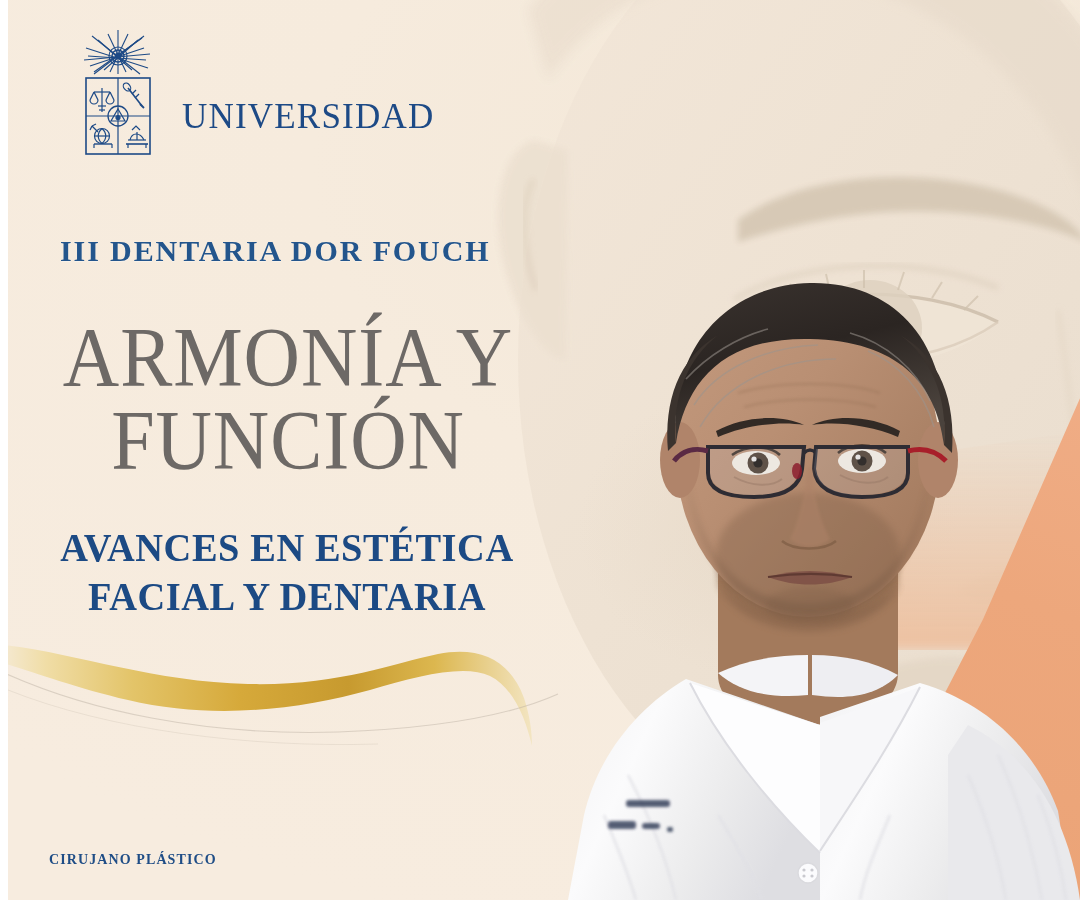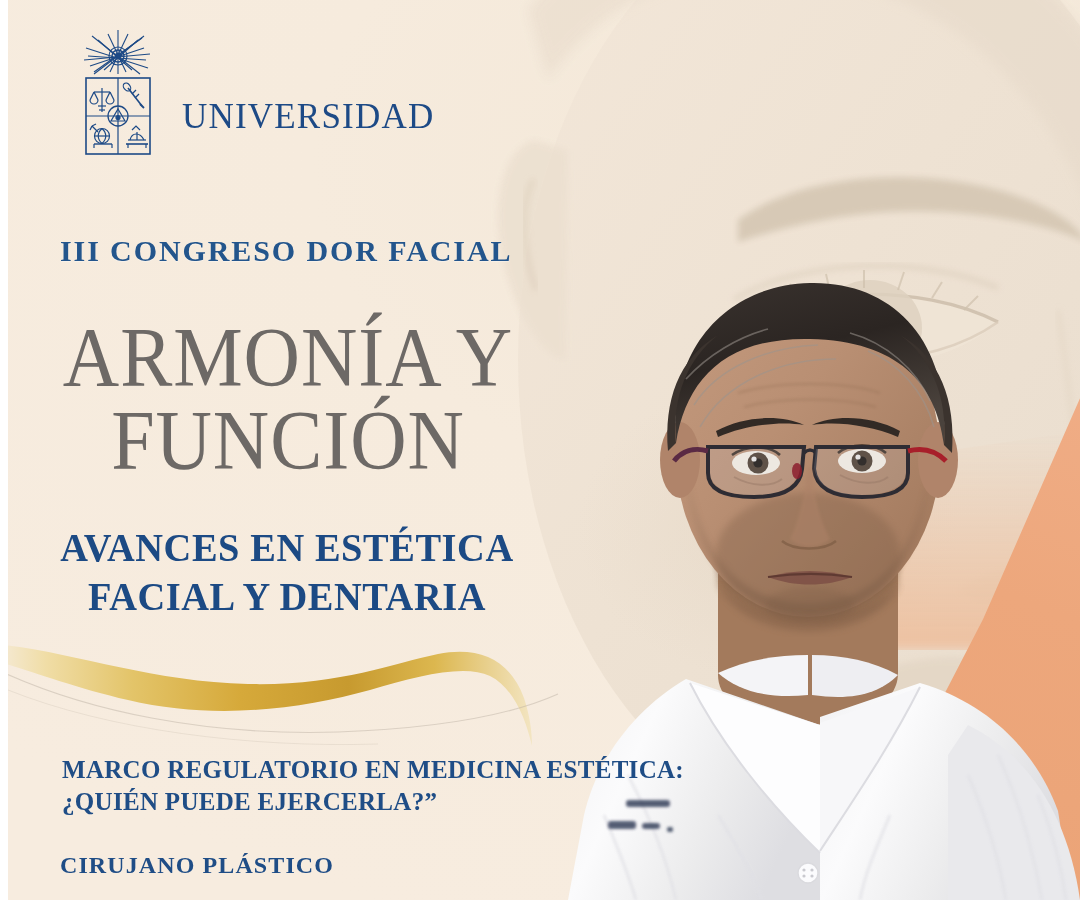--- a/index.html
+++ b/index.html
@@ -158,24 +158,24 @@
     position: absolute;
     left: 54px;
     top: 824px;
     color: #1f4d86;
     font-size: 26px;
     letter-spacing: 0.3px;
     white-space: nowrap;
   }
   .speaker-role {
     position: absolute;
-    left: 52px;
+    left: 41px;
     top: 852px;
     color: #1f4d86;
-    font-size: 24px;
+    font-size: 14px;
     letter-spacing: 1.1px;
     font-weight: 700;
     white-space: nowrap;
   }
 </style>
 </head>
 <body>
 
 <div id="poster">
 
@@ -472,32 +472,28 @@
         <path d="M60 114 C62 106 70 106 74 114"></path>
         <path d="M67 106 L67 114"></path>
         <path d="M62 104 L66 100 L70 104"></path>
       </g>
     </svg>
     <div class="logo-words">
       <div>UNIVERSIDAD</div>
     </div>
   </div>
 
-  <div class="kicker">III CONGRESO DOR FACIAL</div>
+  <div class="kicker">III DENTARIA DOR FOUCH</div>
 
   <div class="headline">
     <span class="l1">ARMONÍA Y</span>
     <span class="l2">FUNCIÓN</span>
   </div>
 
   <div class="subhead">
     <span>AVANCES EN ESTÉTICA</span>
     <span>FACIAL Y DENTARIA</span>
   </div>
 
-  <div class="talk-title">
-    <span>MARCO REGULATORIO EN MEDICINA ESTÉTICA:</span>
-    <span>¿QUIÉN PUEDE EJERCERLA?”</span>
-  </div>
 
   <div class="speaker-role">CIRUJANO PLÁSTICO</div>
 
 </div>
 
 </body></html>

